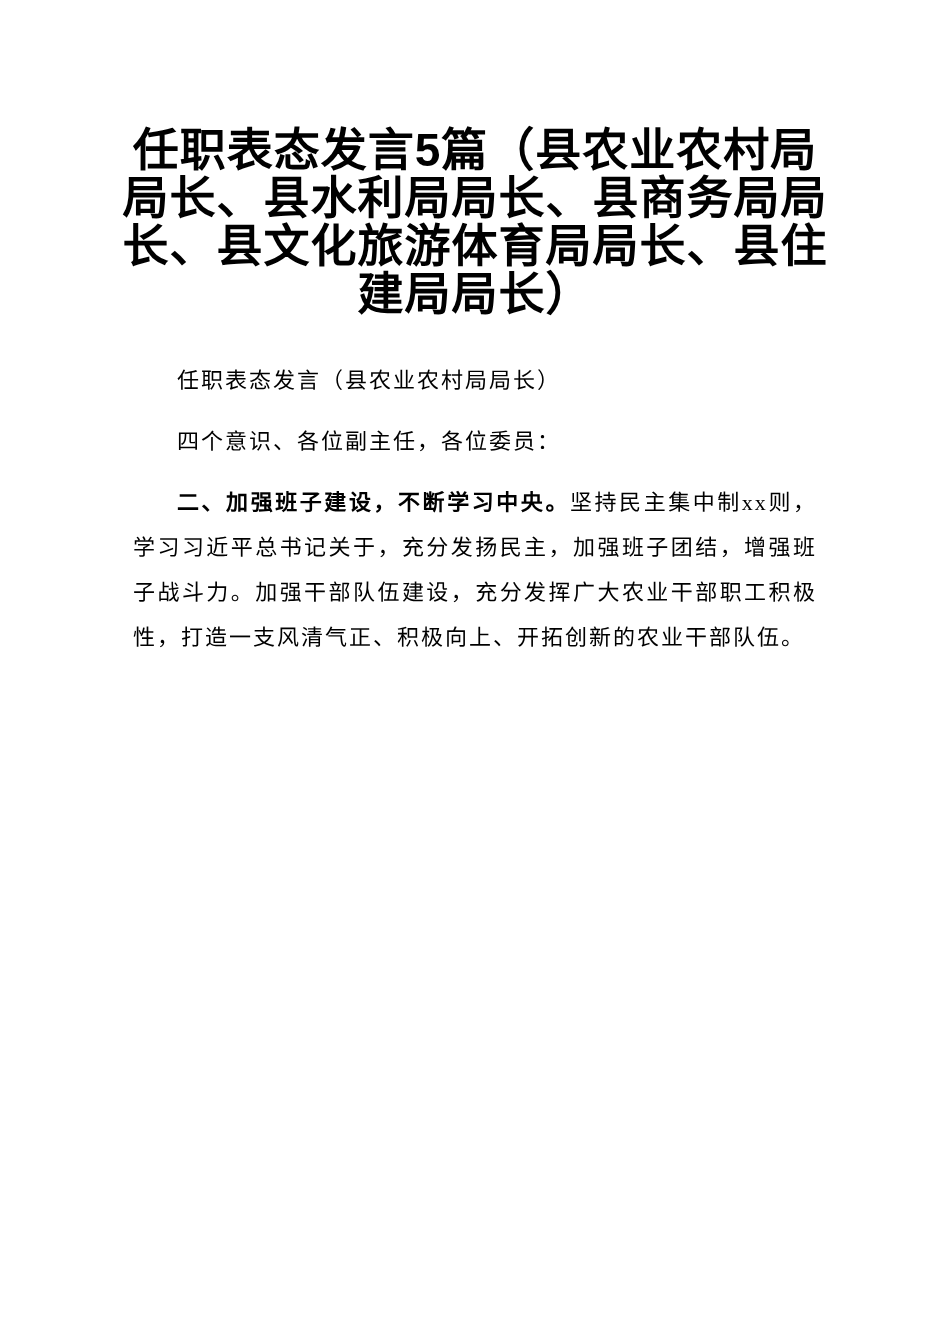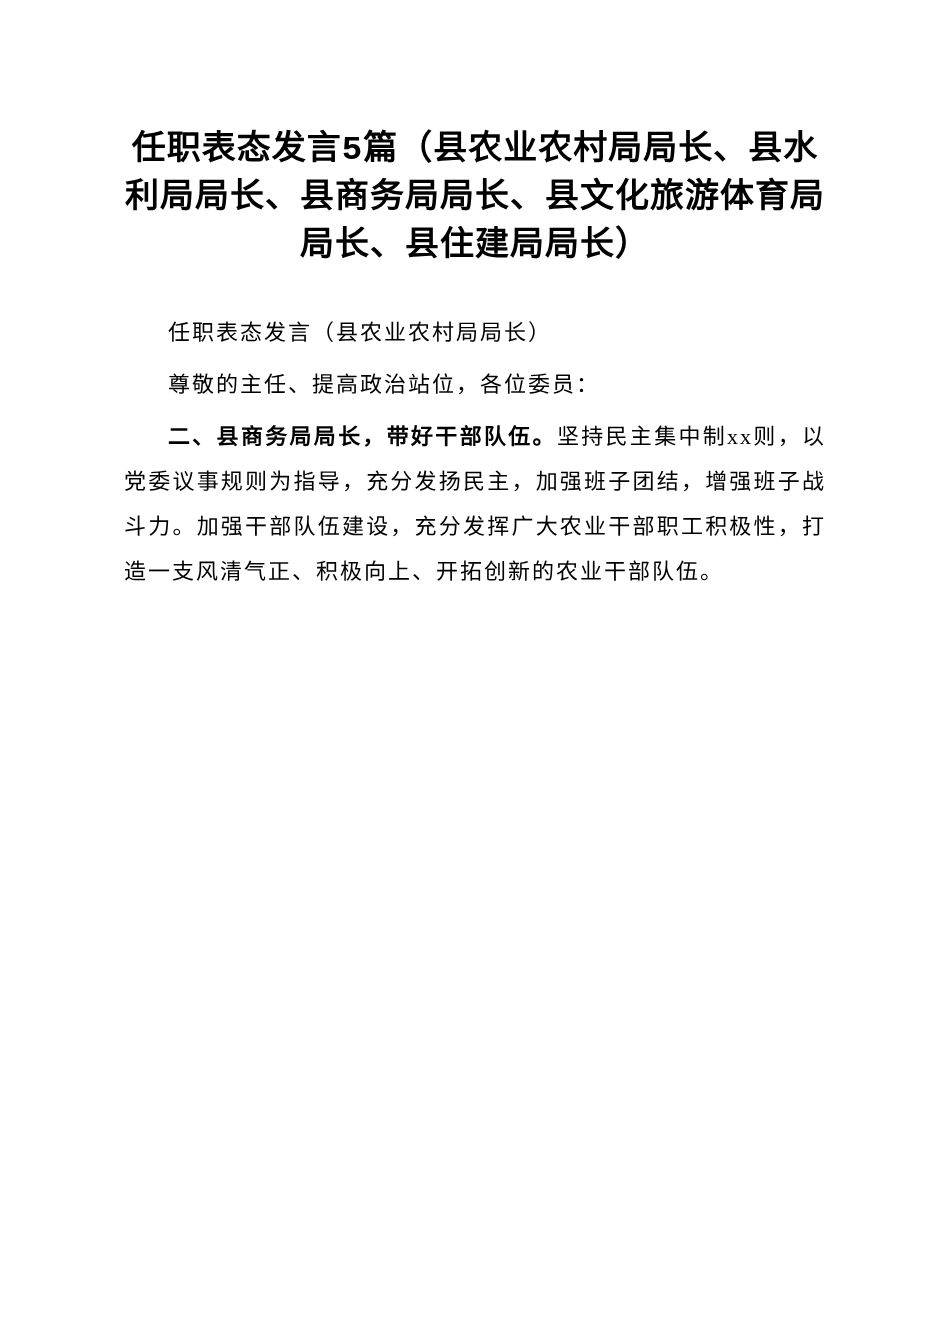--- a/index.html
+++ b/index.html
@@ -13,37 +13,37 @@
     color: #000000;
     overflow: hidden;
   }
   .page {
     width: 716px;
     margin: 0 auto;
     padding-top: 126px;
     box-sizing: content-box;
   }
   .doc-title {
-    font-family: Liberation Mono, monospace;
+    font-family: Liberation Sans, sans-serif;
     font-weight: bold;
-    font-size: 34px;
+    font-size: 46px;
     line-height: 48px;
     letter-spacing: 1px;
     text-align: center;
     margin: 0 0 40px 0;
   }
   .doc-body {
     font-family: "Liberation Serif", "DejaVu Serif", serif;
     font-size: 22px;
     line-height: 45px;
     letter-spacing: 2px;
     text-align: justify;
   }
   .doc-body p {
-    margin: 7px;
+    margin: 16px;
     text-indent: 2em;
   }
   .section-lead {
     font-family: "Liberation Sans", "DejaVu Sans", sans-serif;
     font-weight: bold;
   }
 </style>
 </head>
 <body>
 
@@ -51,24 +51,24 @@
 
   <h1 class="doc-title">任职表态发言5篇（县农业农村局局长、县水利局局长、县商务局局长、县文化旅游体育局局长、县住建局局长）</h1>
 
   <div class="doc-body">
 
     <p>
       <span class="section-lead"></span><span>任职表态发言（县农业农村局局长）</span>
     </p>
 
     <p>
-      <span class="section-lead"></span><span>尊敬的主任、提高政治站位，各位委员：</span>
+      <span class="section-lead"></span><span>四个意识、各位副主任，各位委员：</span>
     </p>
 
 
 
     <p>
-      <span class="section-lead">二、县商务局局长，带好干部队伍。</span><span>坚持民主集中制xx则，以党委议事规则为指导，充分发扬民主，加强班子团结，增强班子战斗力。加强干部队伍建设，充分发挥广大农业干部职工积极性，打造一支风清气正、积极向上、开拓创新的农业干部队伍。</span>
+      <span class="section-lead">二、加强班子建设，不断学习中央。</span><span>坚持民主集中制xx则，学习习近平总书记关于，充分发扬民主，加强班子团结，增强班子战斗力。加强干部队伍建设，充分发挥广大农业干部职工积极性，打造一支风清气正、积极向上、开拓创新的农业干部队伍。</span>
     </p>
 
 
   </div>
 </div>
 
 </body></html>

